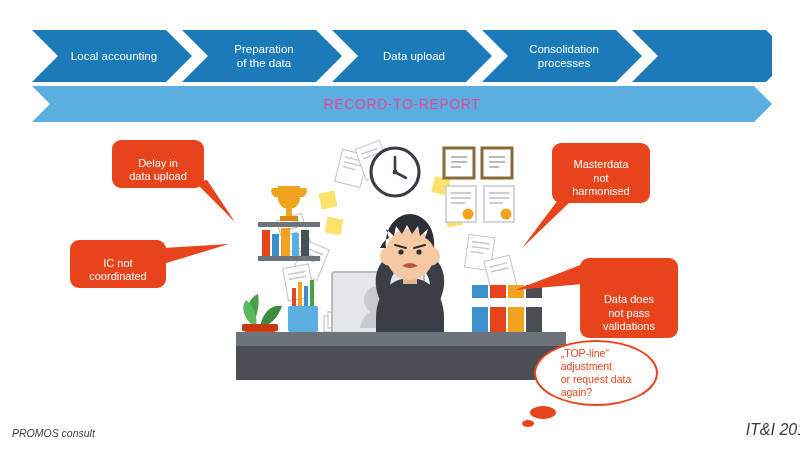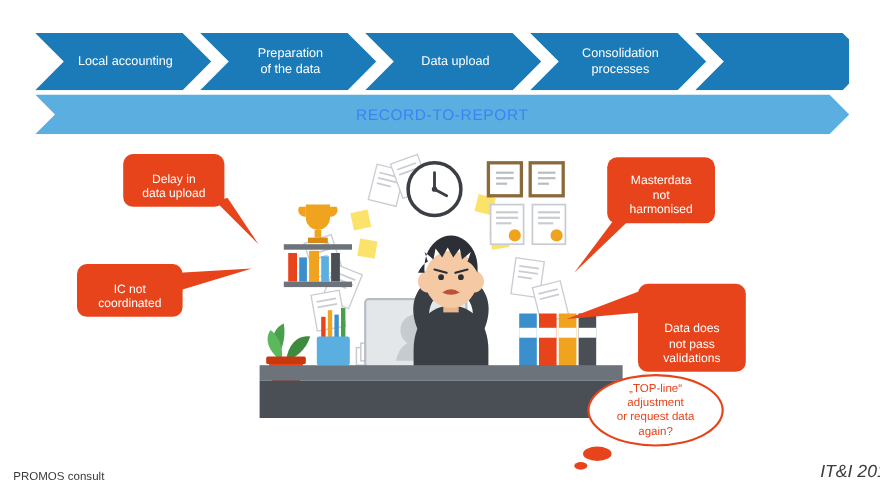--- a/index.html
+++ b/index.html
@@ -47,21 +47,21 @@
     display: block;
     width: 100%;
   }
 
   .ribbon {
     position: absolute;
     left: 32px;
     top: 86px;
     width: 740px;
     height: 36px;
-    color: #3b82f6;
+    color: #ec4899;
     display: flex;
     align-items: center;
     justify-content: center;
     font-size: 14px;
     letter-spacing: 0.6px;
   }
 
   
   .callout {
     position: absolute;
@@ -87,40 +87,41 @@
     top: 340px;
     width: 124px;
     height: 66px;
     border: 2.2px solid #e8441c;
     border-radius: 50%;
     background: #ffffff;
     color: #e8441c;
     display: flex;
     align-items: center;
     justify-content: center;
-    text-align: center;
+    text-align: left;
     font-size: 10.5px;
     line-height: 1.25;
     box-sizing: border-box;
     padding: 0 10px;
     z-index: 6;
   }
   .thought-dot {
     position: absolute;
     background: #e8441c;
     border-radius: 50%;
     z-index: 6;
   }
 
   
   .footer-left {
     position: absolute;
     left: 12px;
     bottom: 10px;
     font-size: 10.5px;
+    font-style: italic;
     color: #3b3b3b;
   }
   .footer-right {
     position: absolute;
     right: 12px;
     bottom: 10px;
     font-size: 16px;
     font-style: italic;
     color: #3b3b3b;
   }

